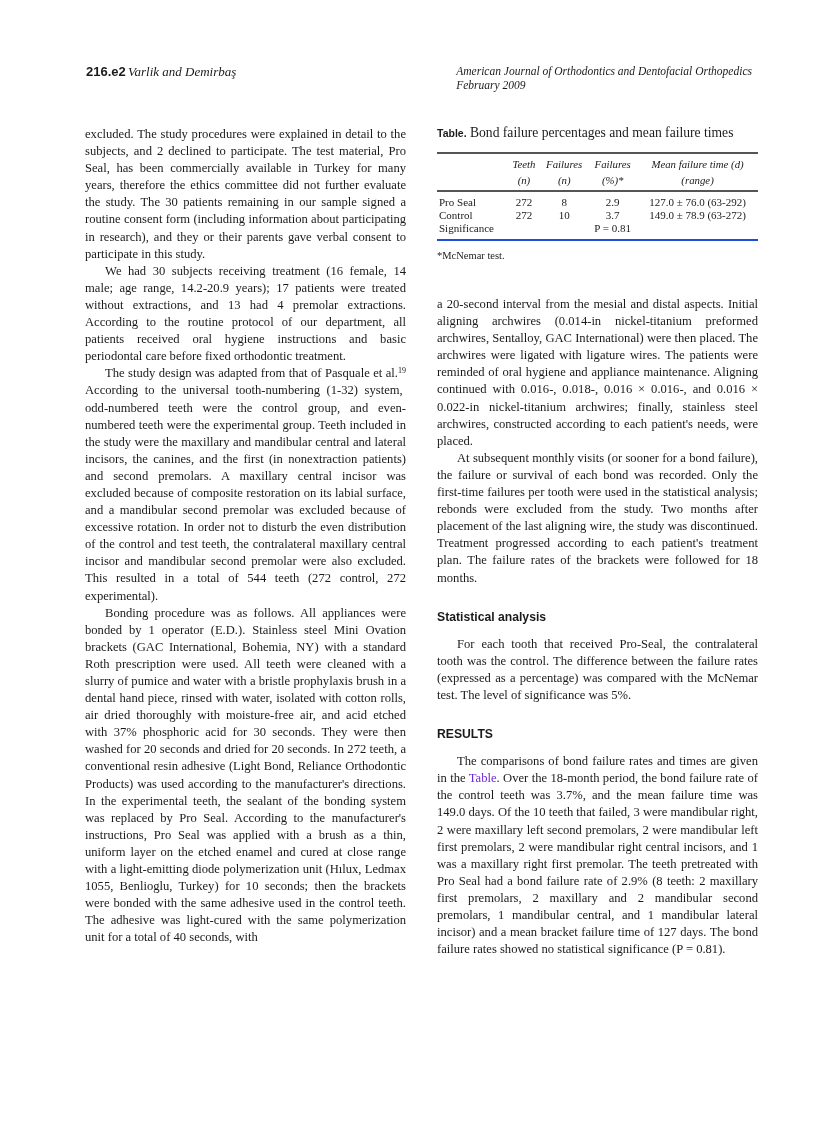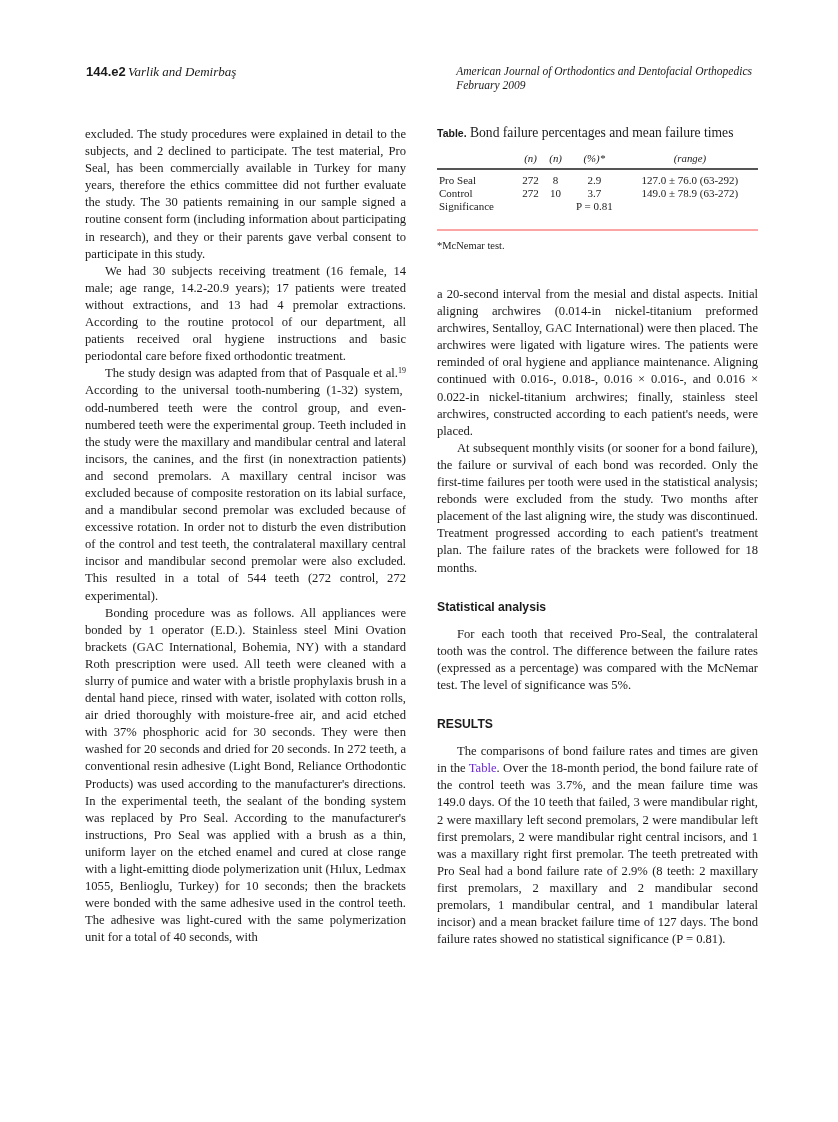--- a/index.html
+++ b/index.html
@@ -21,30 +21,30 @@
   .link { color:#6d28d9; }
   .table-wrap { font-size:11px; line-height:13px; }
   .table-caption { font-size:13.6px; margin-bottom:12px; }
   .table-caption .lbl { font-family:"Liberation Sans","DejaVu Sans",sans-serif; font-size:10.5px; font-weight:bold; }
   table { border-collapse:collapse; width:100%; }
   table.data thead tr.top th { border-top:2px solid #555; }
   table.data th { font-style:italic; font-weight:normal; padding:4px 2px 3px 2px; text-align:center; font-size:10.8px; }
   table.data thead tr.bot th { border-bottom:2px solid #555; }
   table.data td { padding:0 2px; font-size:11px; }
   table.data tbody tr:first-child td { padding-top:4px;margin-left:20px; }
-  table.data tbody tr:last-child td { padding-bottom:16px; border-bottom:2px solid #fca5a5; }
+  table.data tbody tr:last-child td { padding-bottom:4px; border-bottom:2px solid #1d4ed8; }
   .tc { text-align:center; }
   .tl { text-align:left; }
   .footnote { font-size:10.5px; margin-top:8px; }
 </style>
 </head>
 <body class="serif">
 
 <div class="header">
-  <span class="page-no sans">144.e2</span>
+  <span class="page-no sans">216.e2</span>
   <span class="authors">Varlik and Demirbaş</span>
   <div class="journal">
     <div>American Journal of Orthodontics and Dentofacial Orthopedics</div>
     <div>February 2009</div>
   </div>
 </div>
 
 <div class="col col-left">
   <p>excluded. The study procedures were explained in detail to the subjects, and 2 declined to participate. The test material, Pro Seal, has been commercially available in Turkey for many years, therefore the ethics committee did not further evaluate the study. The 30 patients remaining in our sample signed a routine consent form (including information about participating in research), and they or their parents gave verbal consent to participate in this study.</p>
   <p class="indent">We had 30 subjects receiving treatment (16 female, 14 male; age range, 14.2-20.9 years); 17 patients were treated without extractions, and 13 had 4 premolar extractions. According to the routine protocol of our department, all patients received oral hygiene instructions and basic periodontal care before fixed orthodontic treatment.</p>
@@ -53,20 +53,27 @@
 </div>
 
 <div class="col col-right">
   <div class="table-wrap">
     <div class="table-caption">
       <span class="lbl">Table.</span>
       <span>Bond failure percentages and mean failure times</span>
     </div>
     <table class="data">
       <thead>
+        <tr class="top">
+          <th></th>
+          <th>Teeth</th>
+          <th>Failures</th>
+          <th>Failures</th>
+          <th>Mean failure time (d)</th>
+        </tr>
         <tr class="bot">
           <th style="padding-top:0"></th>
           <th style="padding-top:0">(n)</th>
           <th style="padding-top:0">(n)</th>
           <th style="padding-top:0">(%)*</th>
           <th style="padding-top:0">(range)</th>
         </tr>
       </thead>
       <tbody>
         <tr>

